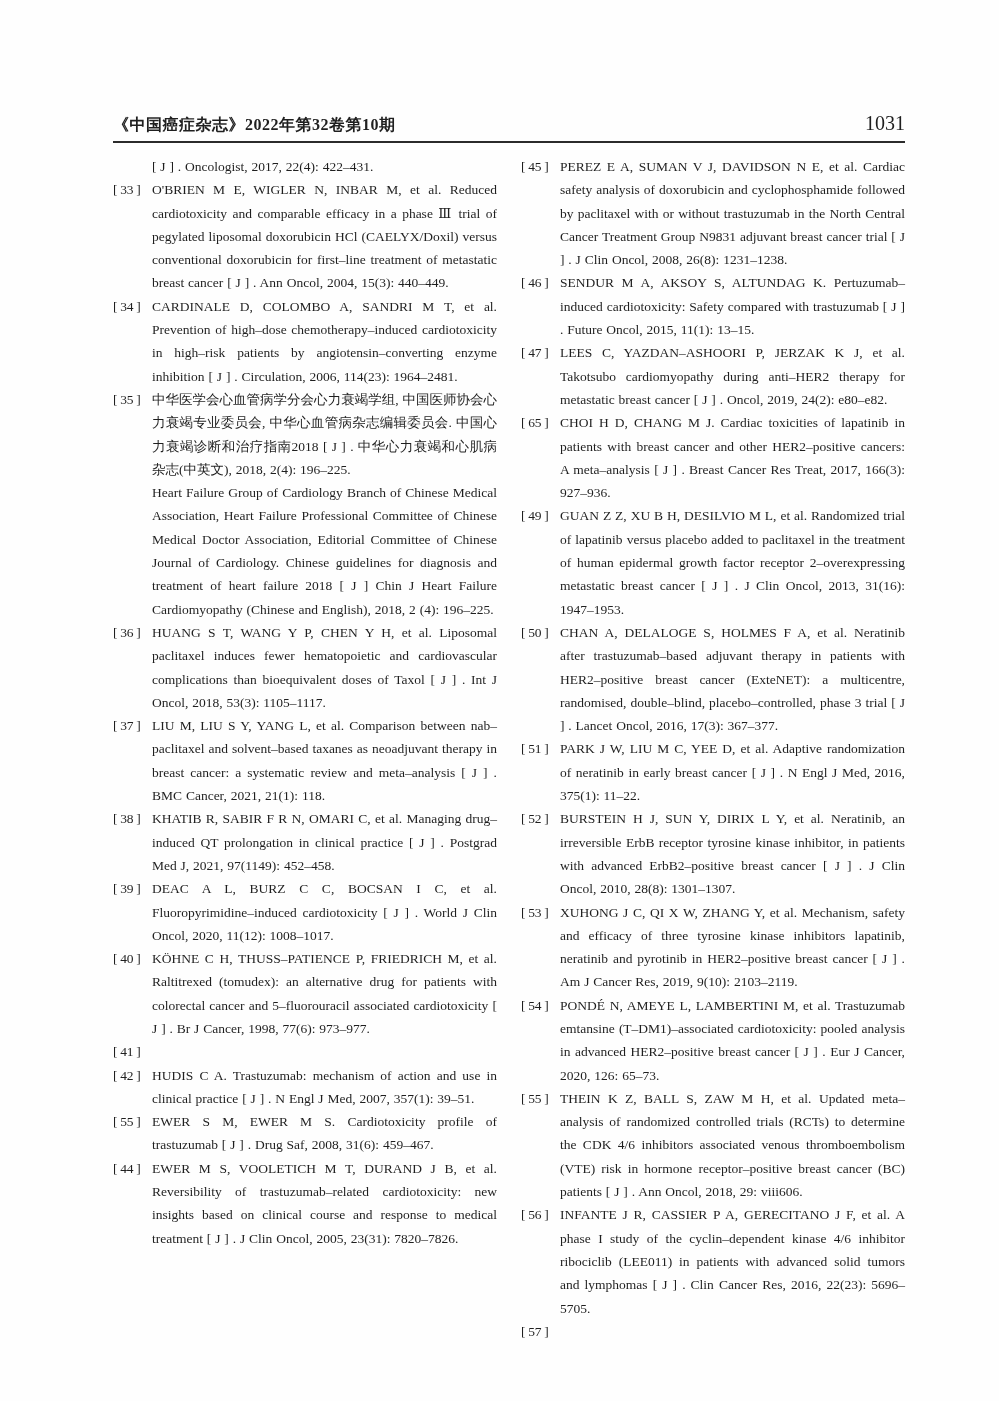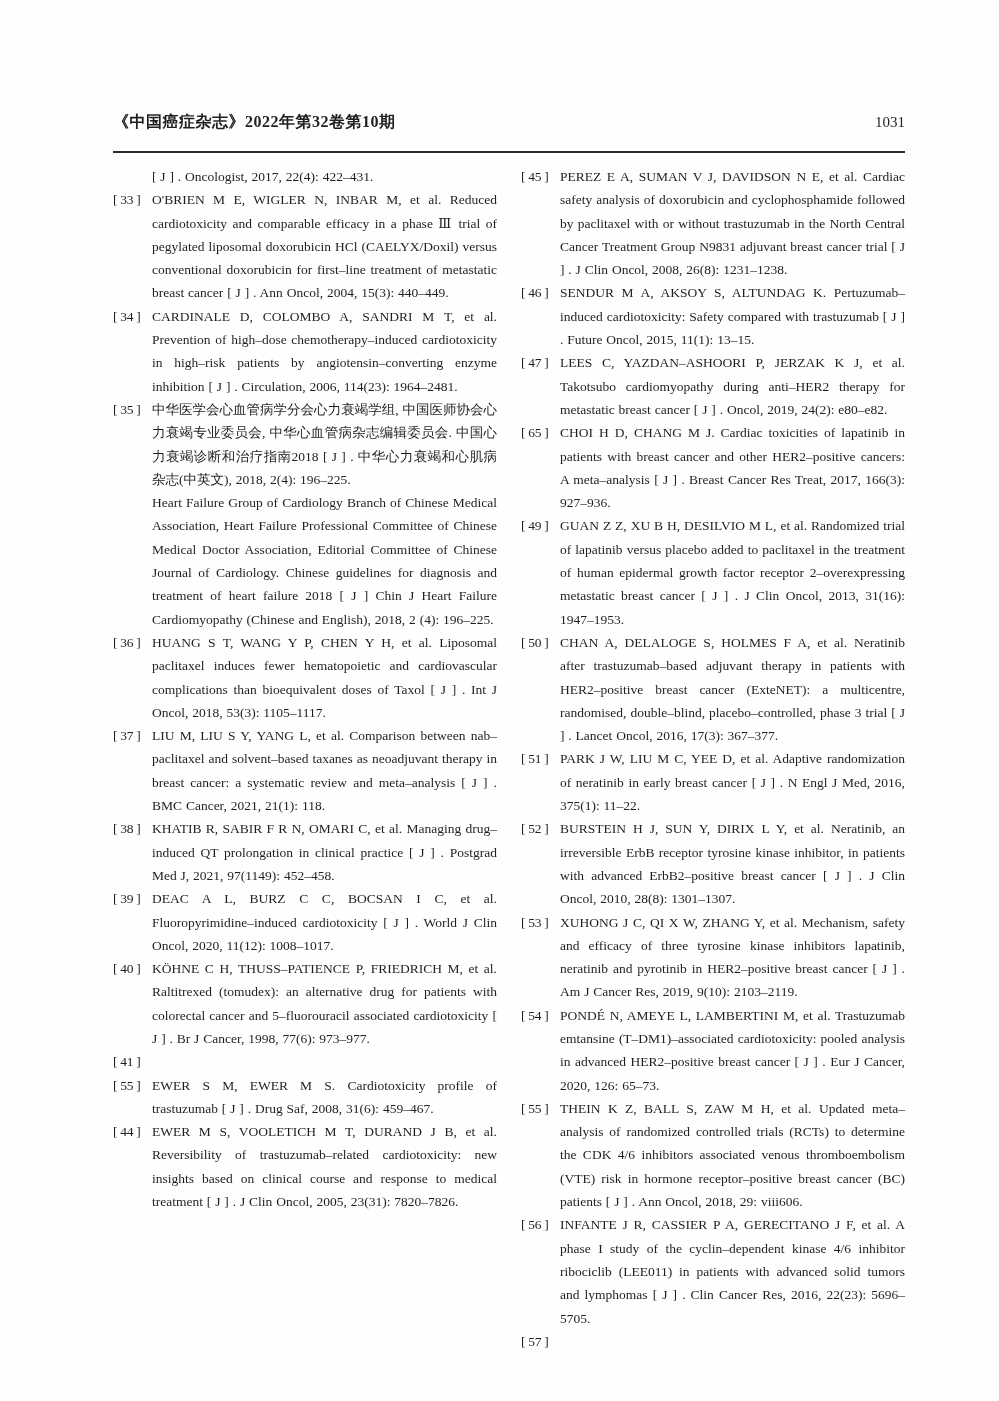--- a/index.html
+++ b/index.html
@@ -12,29 +12,29 @@
     padding: 112px 94px 0 113px;
     font-family: "Liberation Serif", "DejaVu Serif", serif;
     color: #1f1f1f;
     overflow: hidden;
   }
   .page-header {
     display: flex;
     justify-content: space-between;
     align-items: baseline;
     border-bottom: 2px solid #2b2b2b;
-    padding-bottom: 18px;
+    padding-bottom: 5px;
   }
   .journal-title {
     font-size: 16px;
     font-weight: bold;
     letter-spacing: 0.5px;
   }
   .page-number {
-    font-size: 15px;
+    font-size: 20px;
     font-weight: normal;
   }
   .columns {
     display: flex;
     gap: 24px;
     margin-top: 12px;
   }
   .column { width: 387px; }
   .ref { display: flex; }
   .ref-label {
@@ -126,20 +126,26 @@
     <div class="ref-label">[ 40 ]</div>
     <div class="ref-body">
             <p>KÖHNE C H, THUSS–PATIENCE P, FRIEDRICH M, et al. Raltitrexed (tomudex): an alternative drug for patients with colorectal cancer and 5–fluorouracil associated cardiotoxicity [ J ] . Br J Cancer, 1998, 77(6): 973–977.</p>
           </div>
   </div>
 
   <div class="ref">
     <div class="ref-label">[ 41 ]</div>
   </div>
 
+  <div class="ref">
+    <div class="ref-label">[ 42 ]</div>
+    <div class="ref-body">
+            <p>HUDIS C A. Trastuzumab: mechanism of action and use in clinical practice [ J ] . N Engl J Med, 2007, 357(1): 39–51.</p>
+          </div>
+  </div>
 
   <div class="ref">
     <div class="ref-label">[ 55 ]</div>
     <div class="ref-body">
             <p>EWER S M, EWER M S. Cardiotoxicity profile of trastuzumab [ J ] . Drug Saf, 2008, 31(6): 459–467.</p>
           </div>
   </div>
 
   <div class="ref">
     <div class="ref-label">[ 44 ]</div>

